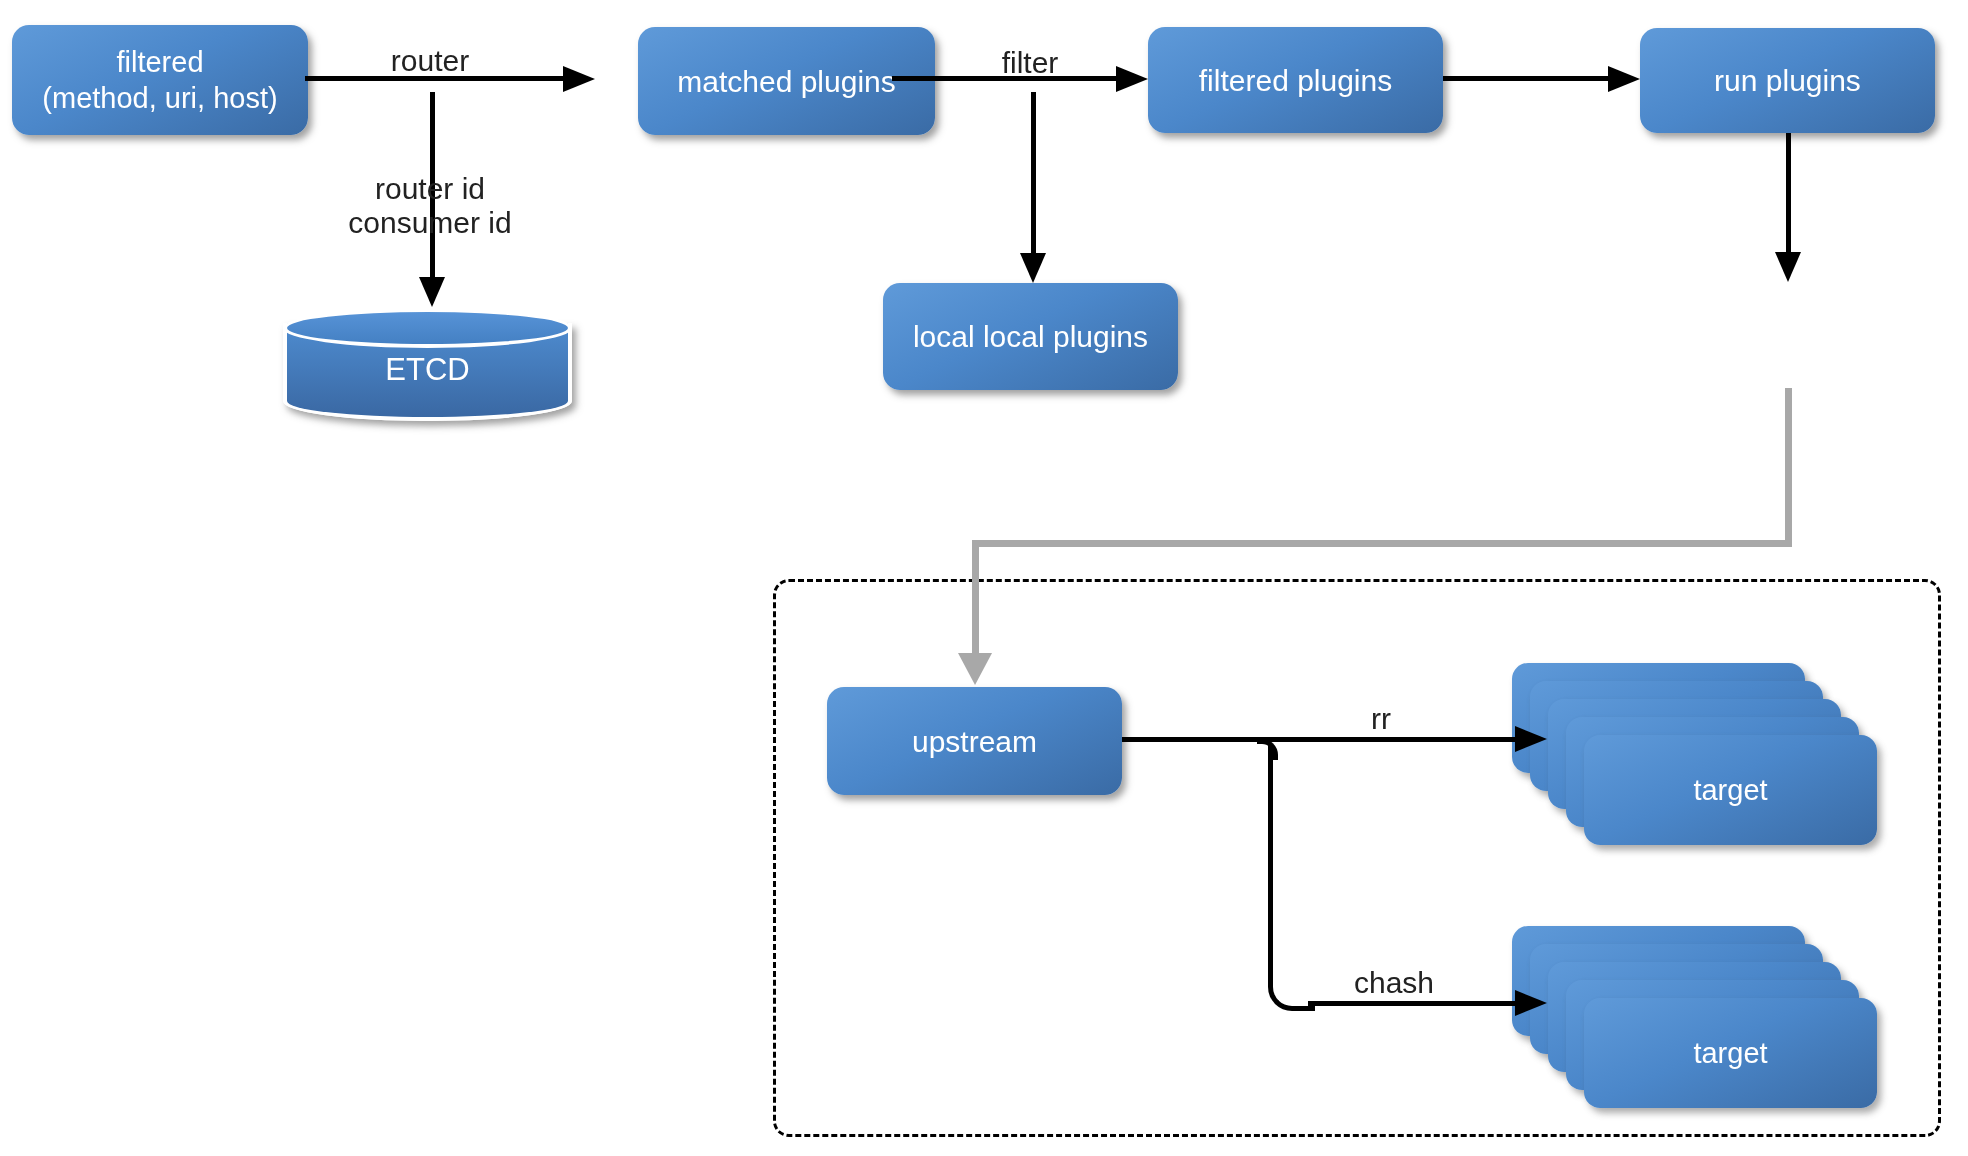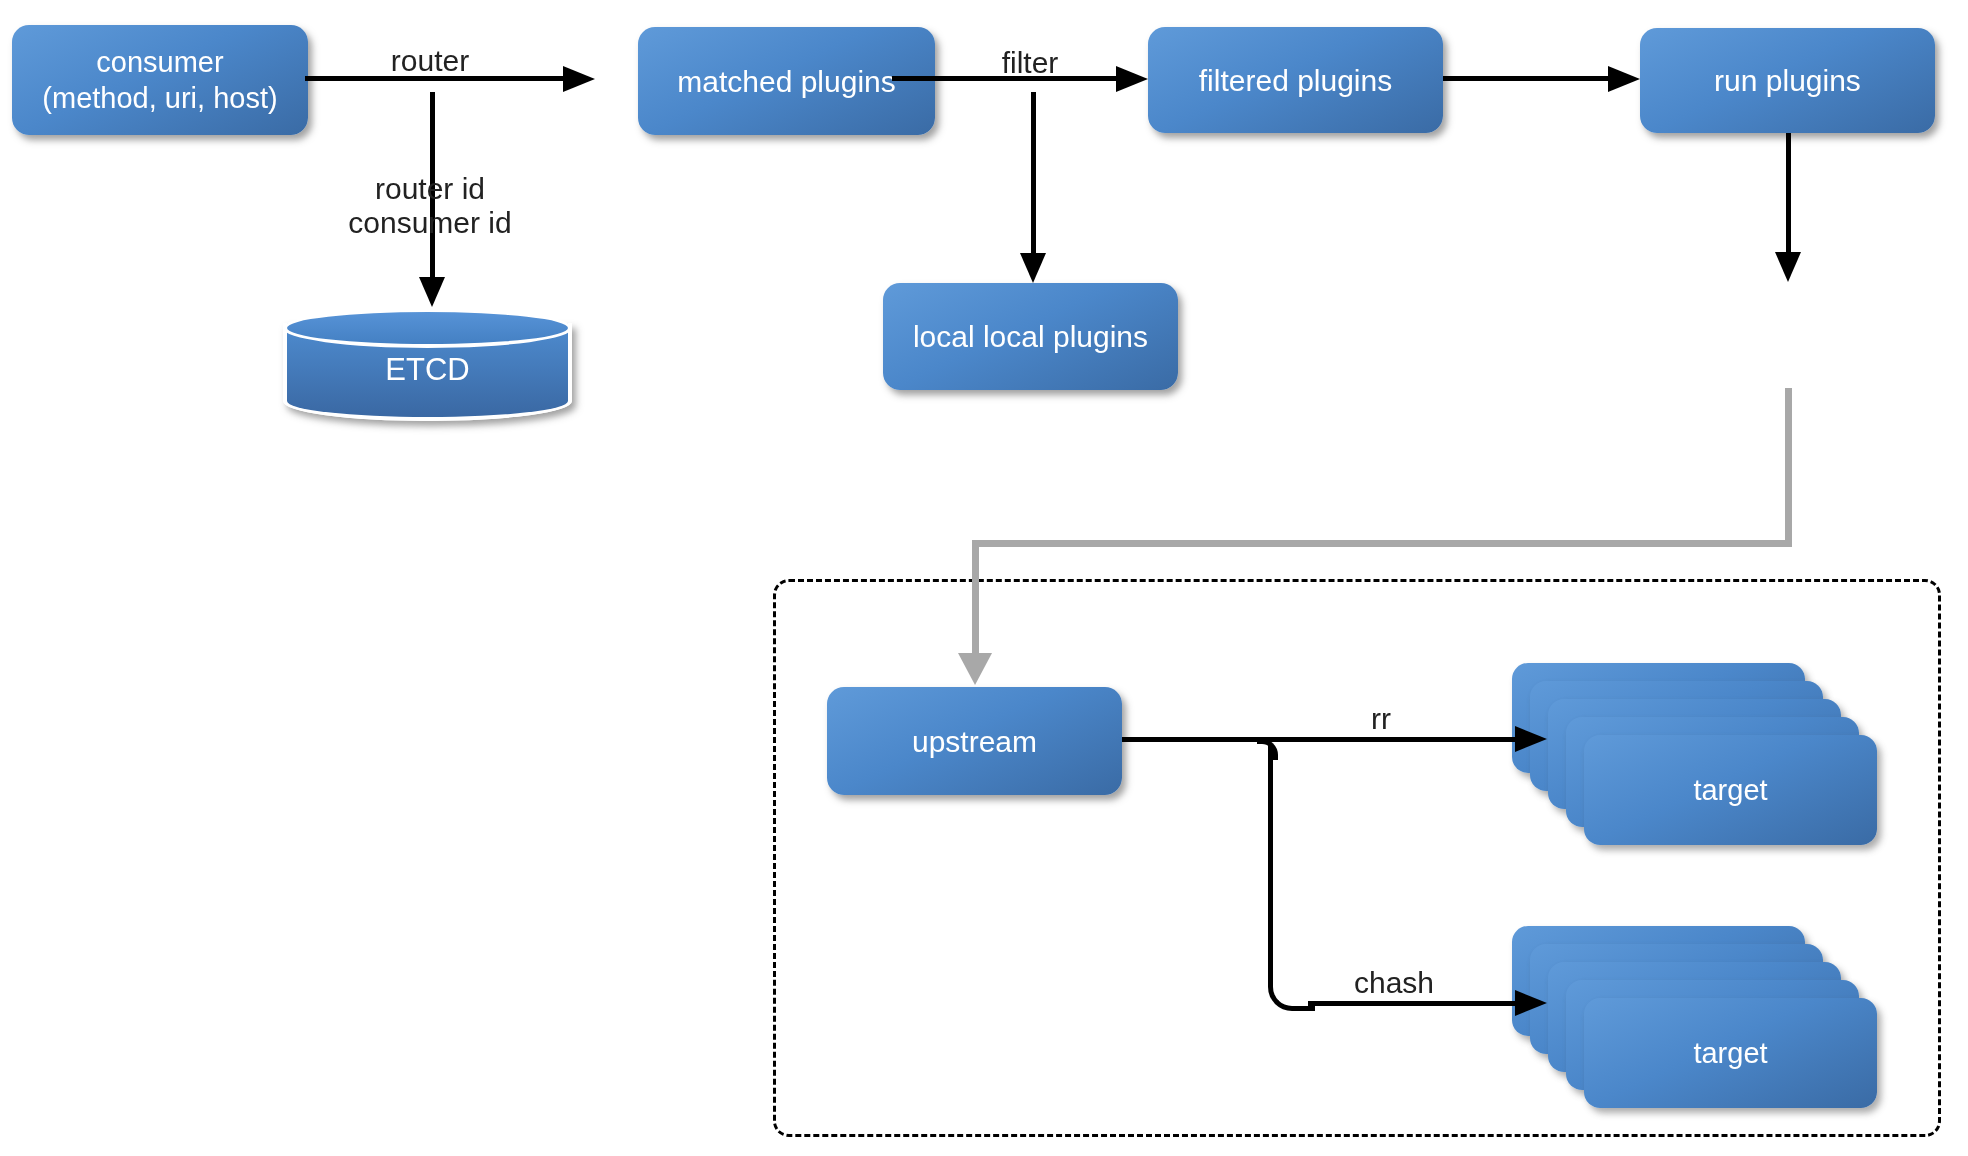--- a/index.html
+++ b/index.html
@@ -61,21 +61,21 @@
     position:absolute;transform:translateX(-50%);
     color:#222222;font-size:30px;line-height:34px;text-align:center;white-space:nowrap;
   }
 </style>
 </head>
 <body>
 
 <div id="canvas">
 
   <div class="node" style="left:12px;top:25px;width:296px;height:110px;font-size:29px;line-height:36px;">
-    <span>consumer</span>
+    <span>filtered</span>
     <span>(method, uri, host)</span>
   </div>
 
   <div class="node" style="left:595px;top:27px;width:297px;height:108px;margin-left:43px;">
     <span>matched plugins</span>
   </div>
 
   <div class="node" style="left:1148px;top:27px;width:295px;height:106px;justify-content:center;">
     <span>filtered plugins</span>
   </div>

